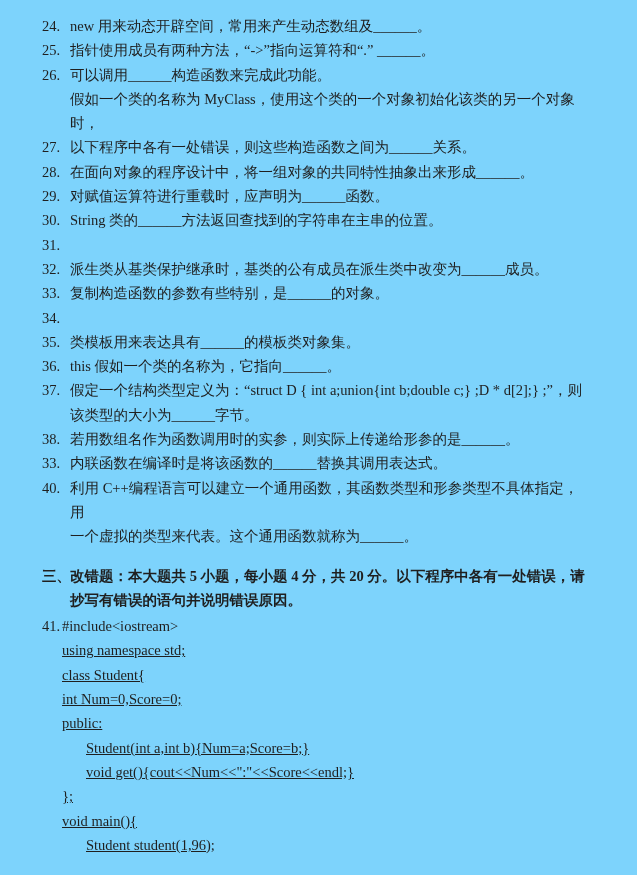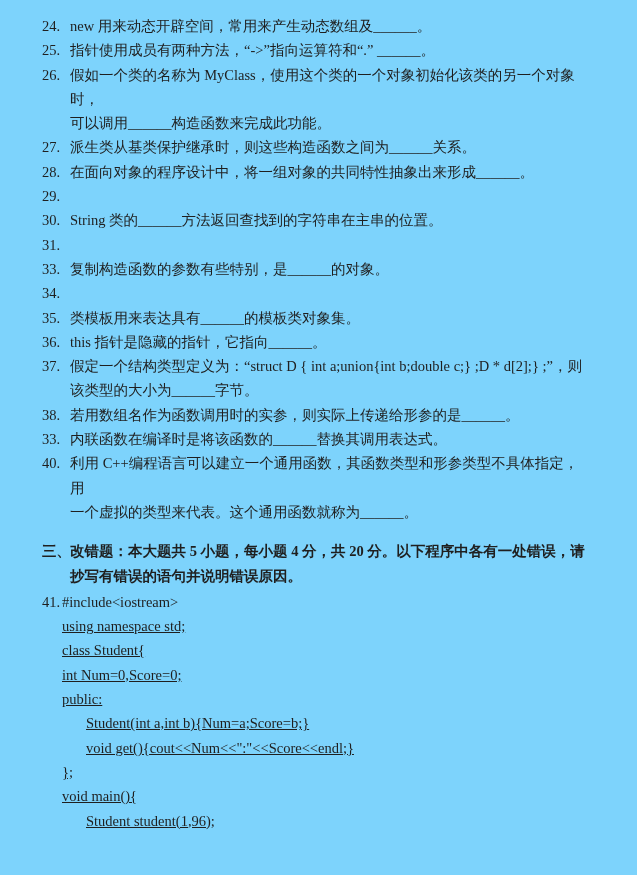--- a/index.html
+++ b/index.html
@@ -53,64 +53,69 @@
     <span class="qtext"><span class="qline">new 用来动态开辟空间，常用来产生动态数组及______。</span></span>
   </div>
 
   <div class="q">
     <span class="qnum">25.</span>
     <span class="qtext"><span class="qline">指针使用成员有两种方法，“-&gt;”指向运算符和“.” ______。</span></span>
   </div>
 
   <div class="q">
     <span class="qnum">26.</span>
-    <span class="qtext"><span class="qline">假如一个类的名称为 MyClass，使用这个类的一个对象初始化该类的另一个对象时，</span><span class="qline">可以调用______构造函数来完成此功能。</span></span>
+    <span class="qtext"><span class="qline">可以调用______构造函数来完成此功能。</span><span class="qline">假如一个类的名称为 MyClass，使用这个类的一个对象初始化该类的另一个对象时，</span></span>
   </div>
 
   <div class="q">
     <span class="qnum">27.</span>
-    <span class="qtext"><span class="qline">派生类从基类保护继承时，则这些构造函数之间为______关系。</span></span>
+    <span class="qtext"><span class="qline">以下程序中各有一处错误，则这些构造函数之间为______关系。</span></span>
   </div>
 
   <div class="q">
     <span class="qnum">28.</span>
     <span class="qtext"><span class="qline">在面向对象的程序设计中，将一组对象的共同特性抽象出来形成______。</span></span>
   </div>
 
   <div class="q">
     <span class="qnum">29.</span>
+    <span class="qtext"><span class="qline">对赋值运算符进行重载时，应声明为______函数。</span></span>
   </div>
 
   <div class="q">
     <span class="qnum">30.</span>
     <span class="qtext"><span class="qline">String 类的______方法返回查找到的字符串在主串的位置。</span></span>
   </div>
 
   <div class="q">
     <span class="qnum">31.</span>
   </div>
 
+  <div class="q">
+    <span class="qnum">32.</span>
+    <span class="qtext"><span class="qline">派生类从基类保护继承时，基类的公有成员在派生类中改变为______成员。</span></span>
+  </div>
 
   <div class="q">
     <span class="qnum">33.</span>
     <span class="qtext"><span class="qline">复制构造函数的参数有些特别，是______的对象。</span></span>
   </div>
 
   <div class="q">
     <span class="qnum">34.</span>
   </div>
 
   <div class="q">
     <span class="qnum">35.</span>
     <span class="qtext"><span class="qline">类模板用来表达具有______的模板类对象集。</span></span>
   </div>
 
   <div class="q">
     <span class="qnum">36.</span>
-    <span class="qtext"><span class="qline">this 指针是隐藏的指针，它指向______。</span></span>
+    <span class="qtext"><span class="qline">this 假如一个类的名称为，它指向______。</span></span>
   </div>
 
   <div class="q">
     <span class="qnum">37.</span>
     <span class="qtext"><span class="qline">假定一个结构类型定义为：“struct D { int a;union{int b;double c;} ;D * d[2];} ;”，则</span><span class="qline">该类型的大小为______字节。</span></span>
   </div>
 
   <div class="q">
     <span class="qnum">38.</span>
     <span class="qtext"><span class="qline">若用数组名作为函数调用时的实参，则实际上传递给形参的是______。</span></span>

